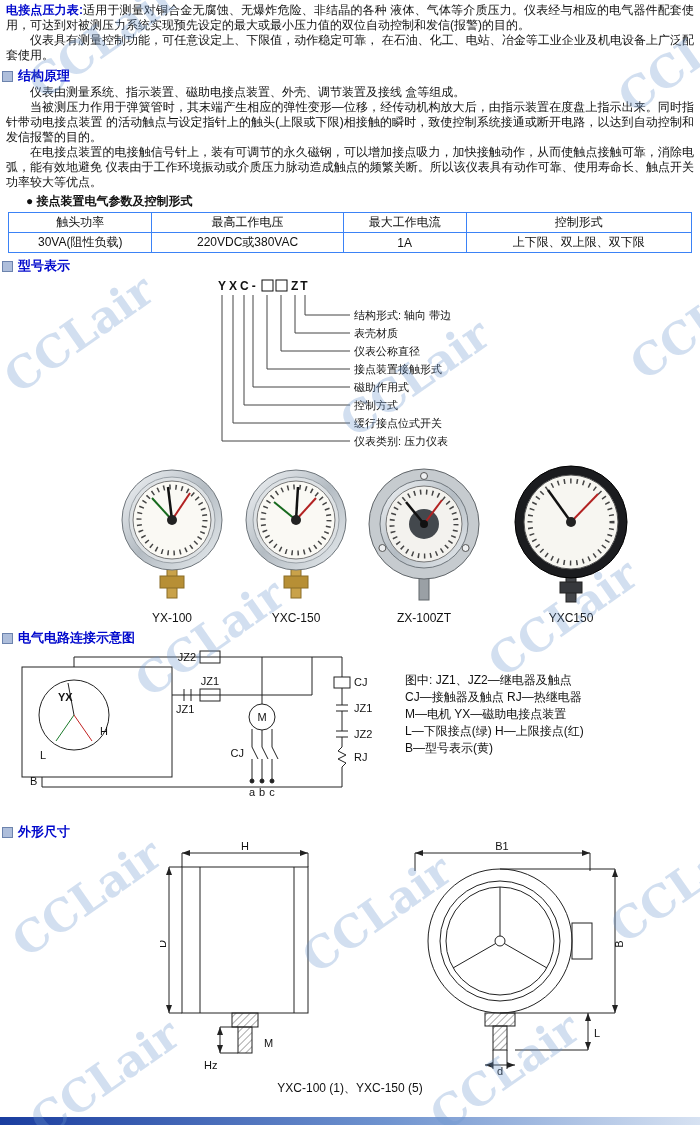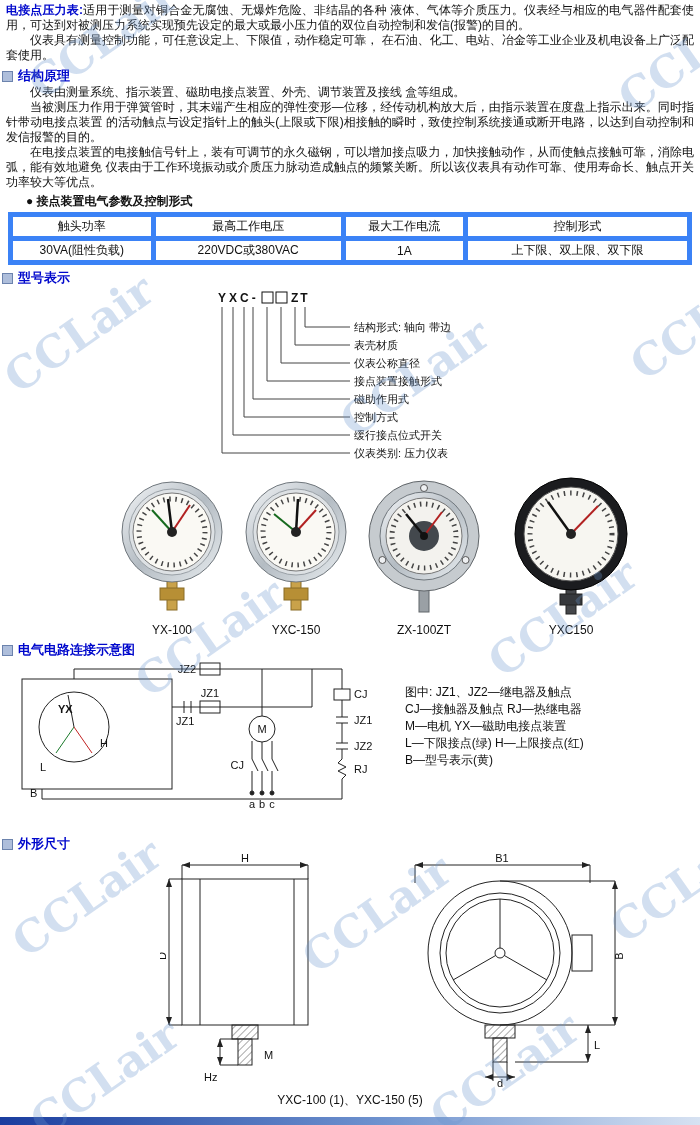--- a/index.html
+++ b/index.html
@@ -11,21 +11,21 @@
       font-size:44px;color:rgba(105,150,205,0.30);transform:rotate(-35deg);white-space:nowrap;}
   .txt{padding:3px 6px 0 6px;}
   p{margin:0;line-height:15px;text-align:justify;}
   .indent{text-indent:2em;}
   .blue-title{color:#0008cc;font-weight:bold;}
   .sec-head{display:flex;align-items:center;gap:5px;margin:5px 16px 1px 2px;height:16px;}
   .sec-sq{width:9px;height:9px;background:#aebedb;border:1px solid #6c83ad;flex:0 0 auto;}
   .sec-title{color:#0008cc;font-weight:bold;font-size:13px;line-height:16px;}
   .bullet-line{margin:3px 0 2px 20px;font-weight:bold;}
   table{border-collapse:collapse;width:684px;margin:2px auto 4px auto;}
-  th,td{border:5px solid #3b82f6;text-align:center;font-weight:normal;font-size:12px;padding:1px 2px;height:15px;}
+  th,td{border:1px solid #3b82f6;text-align:center;font-weight:normal;font-size:12px;padding:1px 2px;height:15px;}
   .c1{width:21%}.c2{width:28%}.c3{width:18%}.c4{width:33%}
   .model-wrap{margin-left:150px;}
   .gauges{display:flex;align-items:flex-end;margin-left:116px;gap:12px;}
   .gcol{display:flex;flex-direction:column;align-items:center;}
   .gcap{font-size:12px;color:#111;margin-top:1px;}
   .circuit-wrap{position:relative;height:172px;}
   .legend{position:absolute;left:405px;top:25px;width:288px;line-height:17px;font-size:12px;}
   .dims{display:flex;align-items:flex-start;margin-left:160px;gap:55px;height:237px;}
   .dim-caption{text-align:center;font-size:12px;margin-top:2px;}
   .bottom-bar{position:absolute;left:0;bottom:0;width:700px;height:8px;z-index:2;

